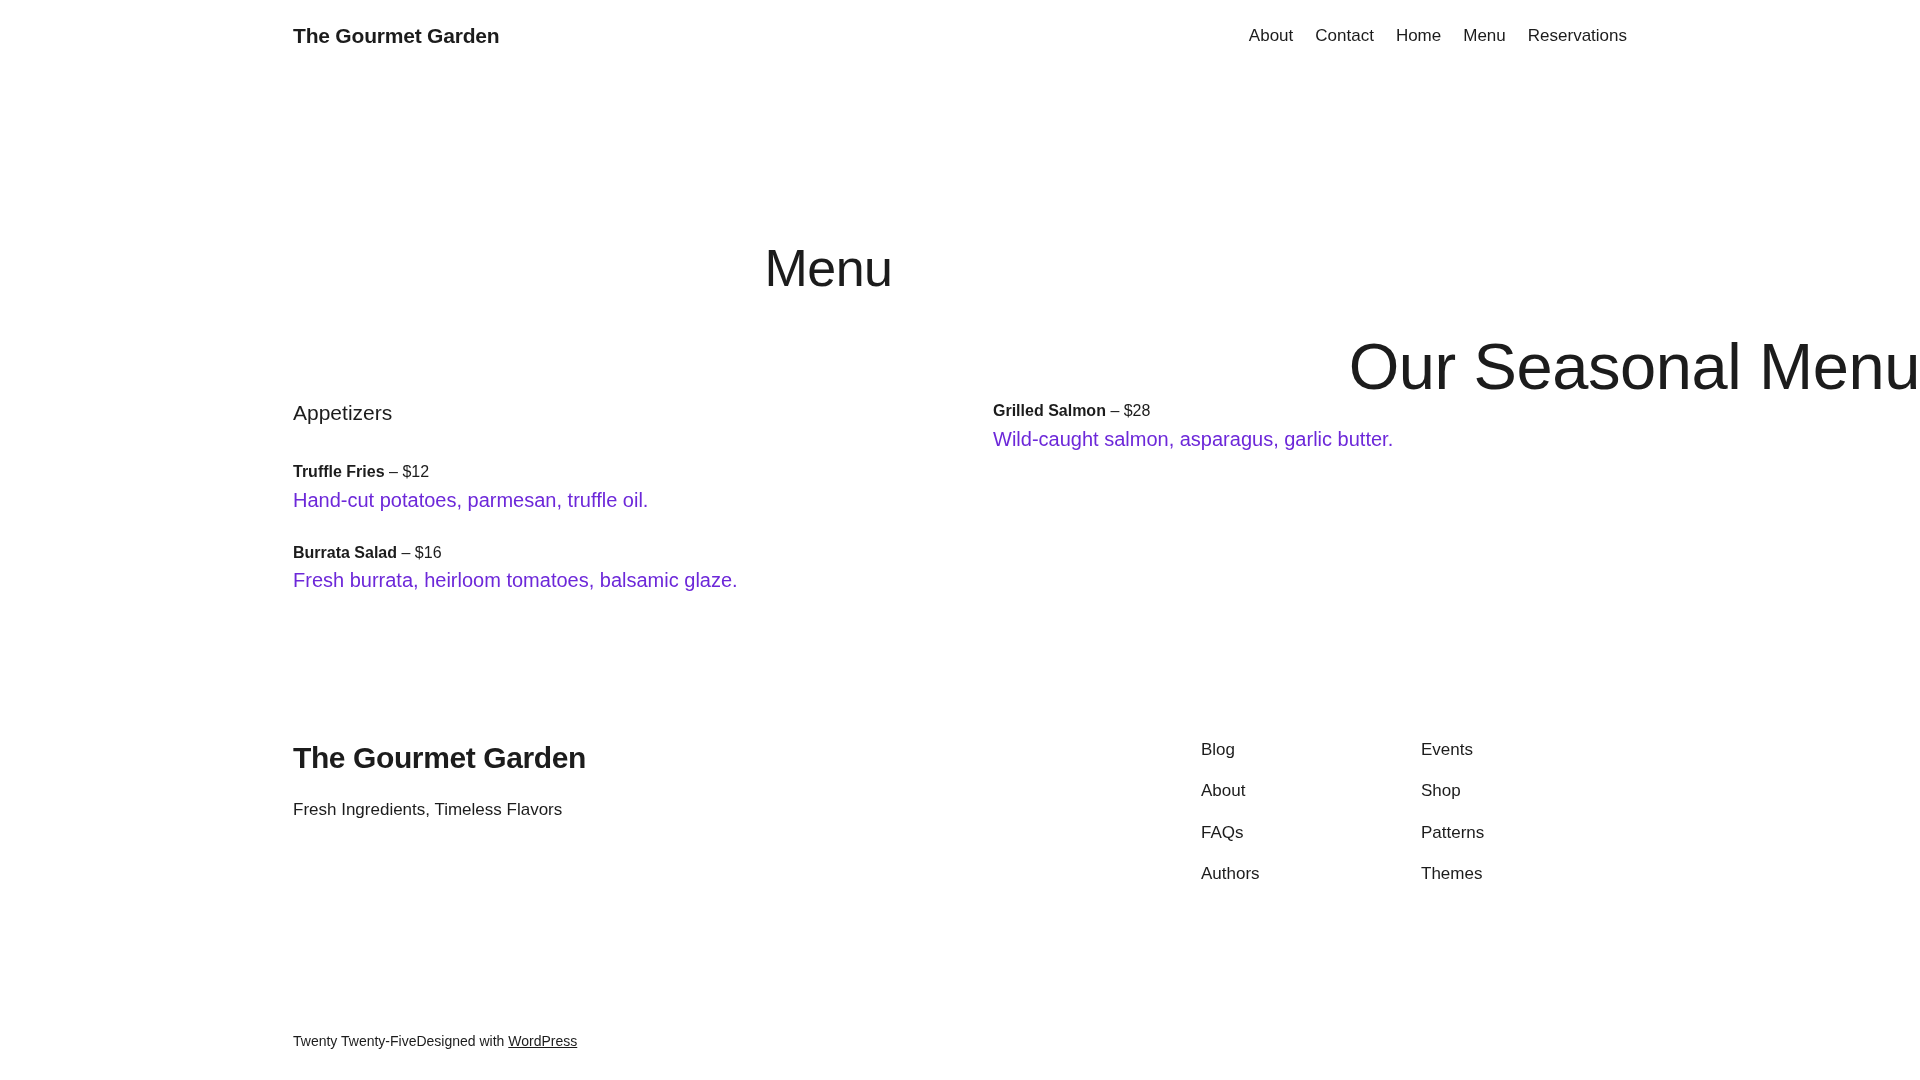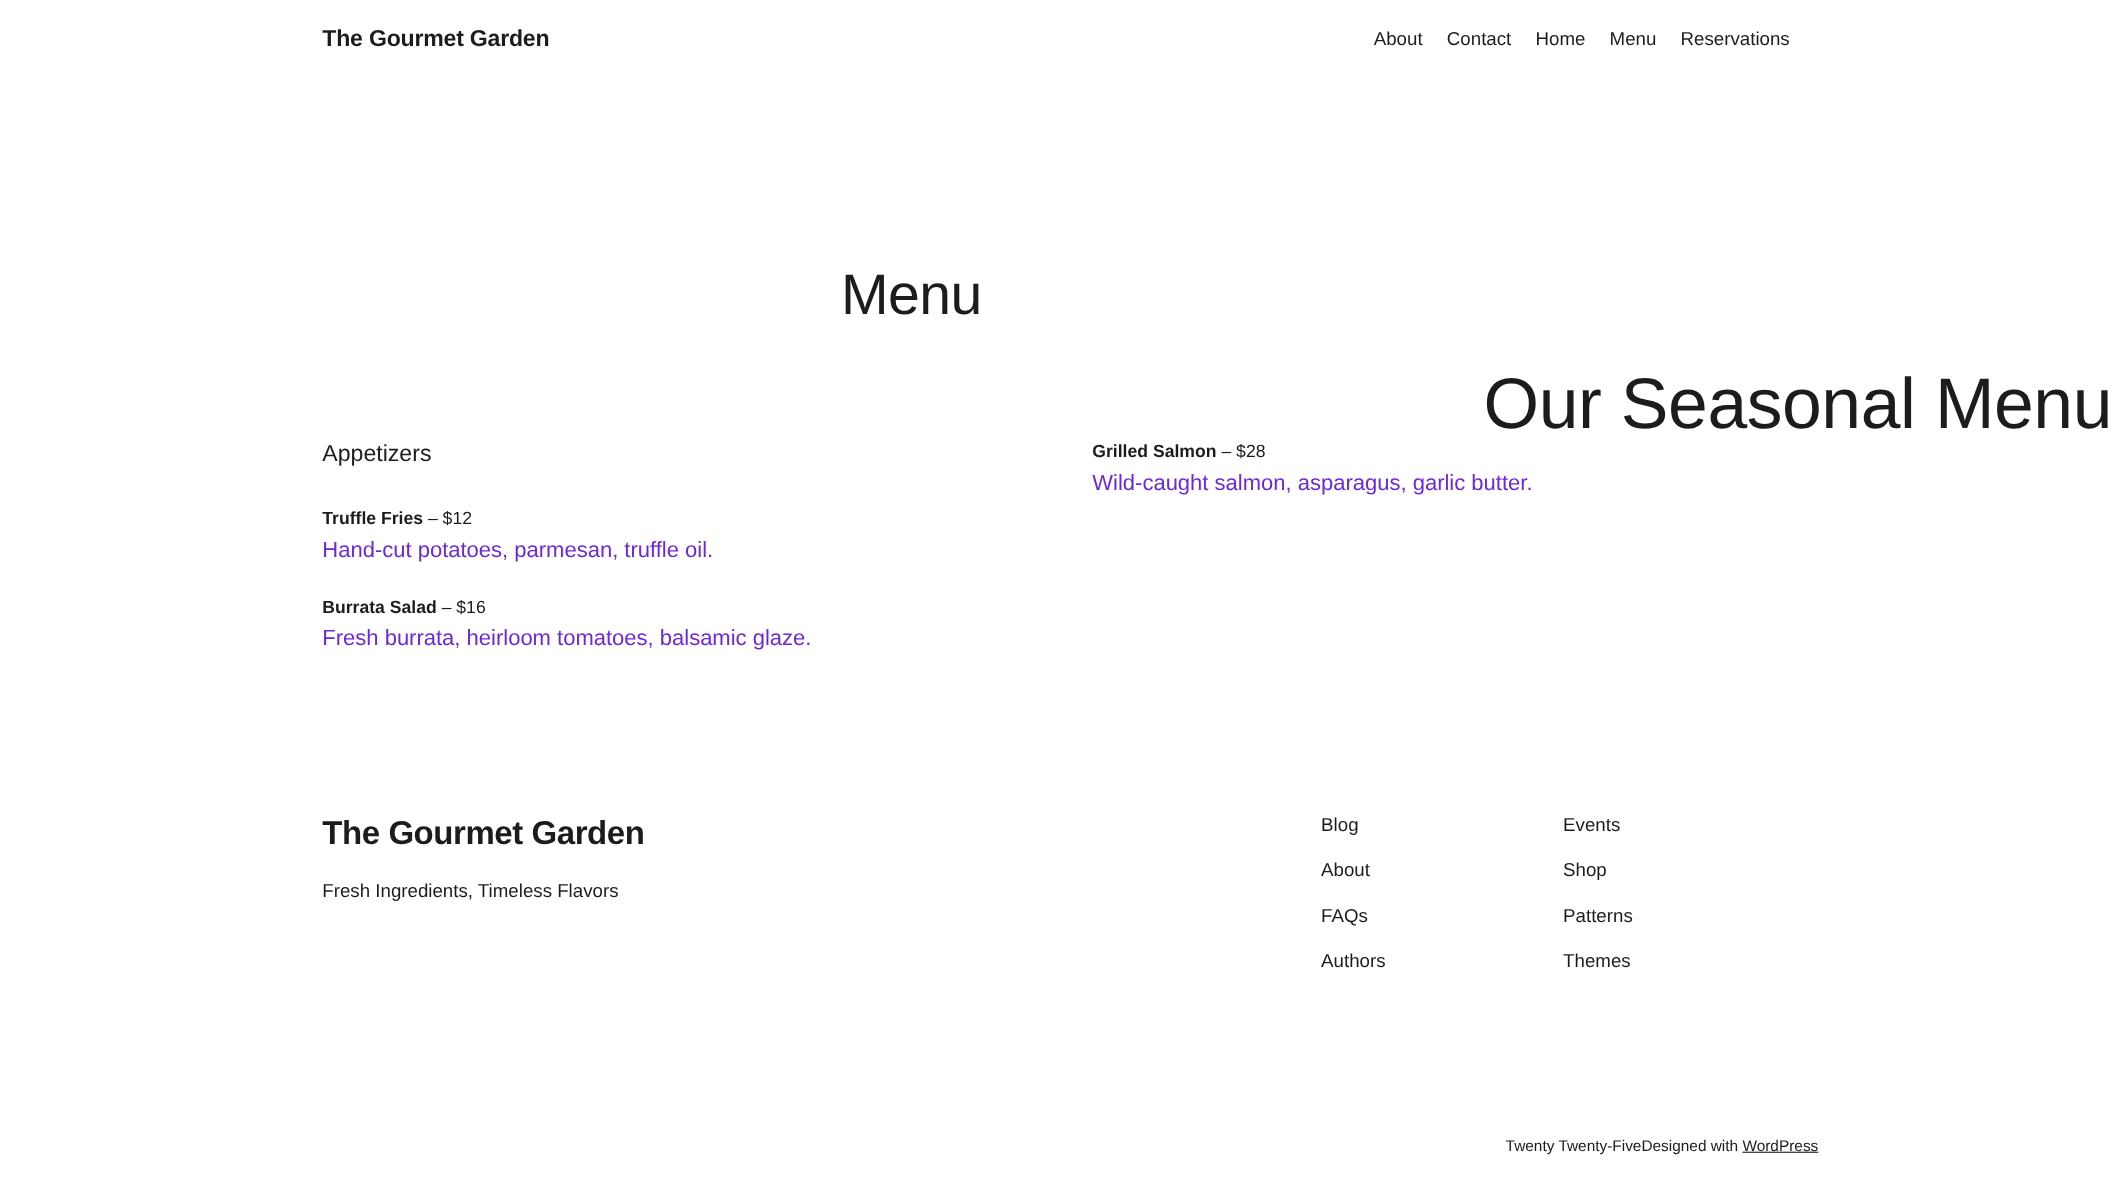--- a/index.html
+++ b/index.html
@@ -157,21 +157,21 @@
     text-decoration: none;
     line-height: 1.2;
   }
 
   .footer-bottom {
     position: absolute;
     top: 1033px;
     left: 293px;
     width: 1360px;
     display: flex;
-    justify-content: flex-end;
+    justify-content: flex-start;
     align-items: center;
     font-size: 14px;
     color: #1c1c1c;
   }
   .footer-bottom .credit-link {
     color: #1c1c1c;
     text-decoration: underline;
   }
   .credit { white-space: nowrap; }
 </style>

